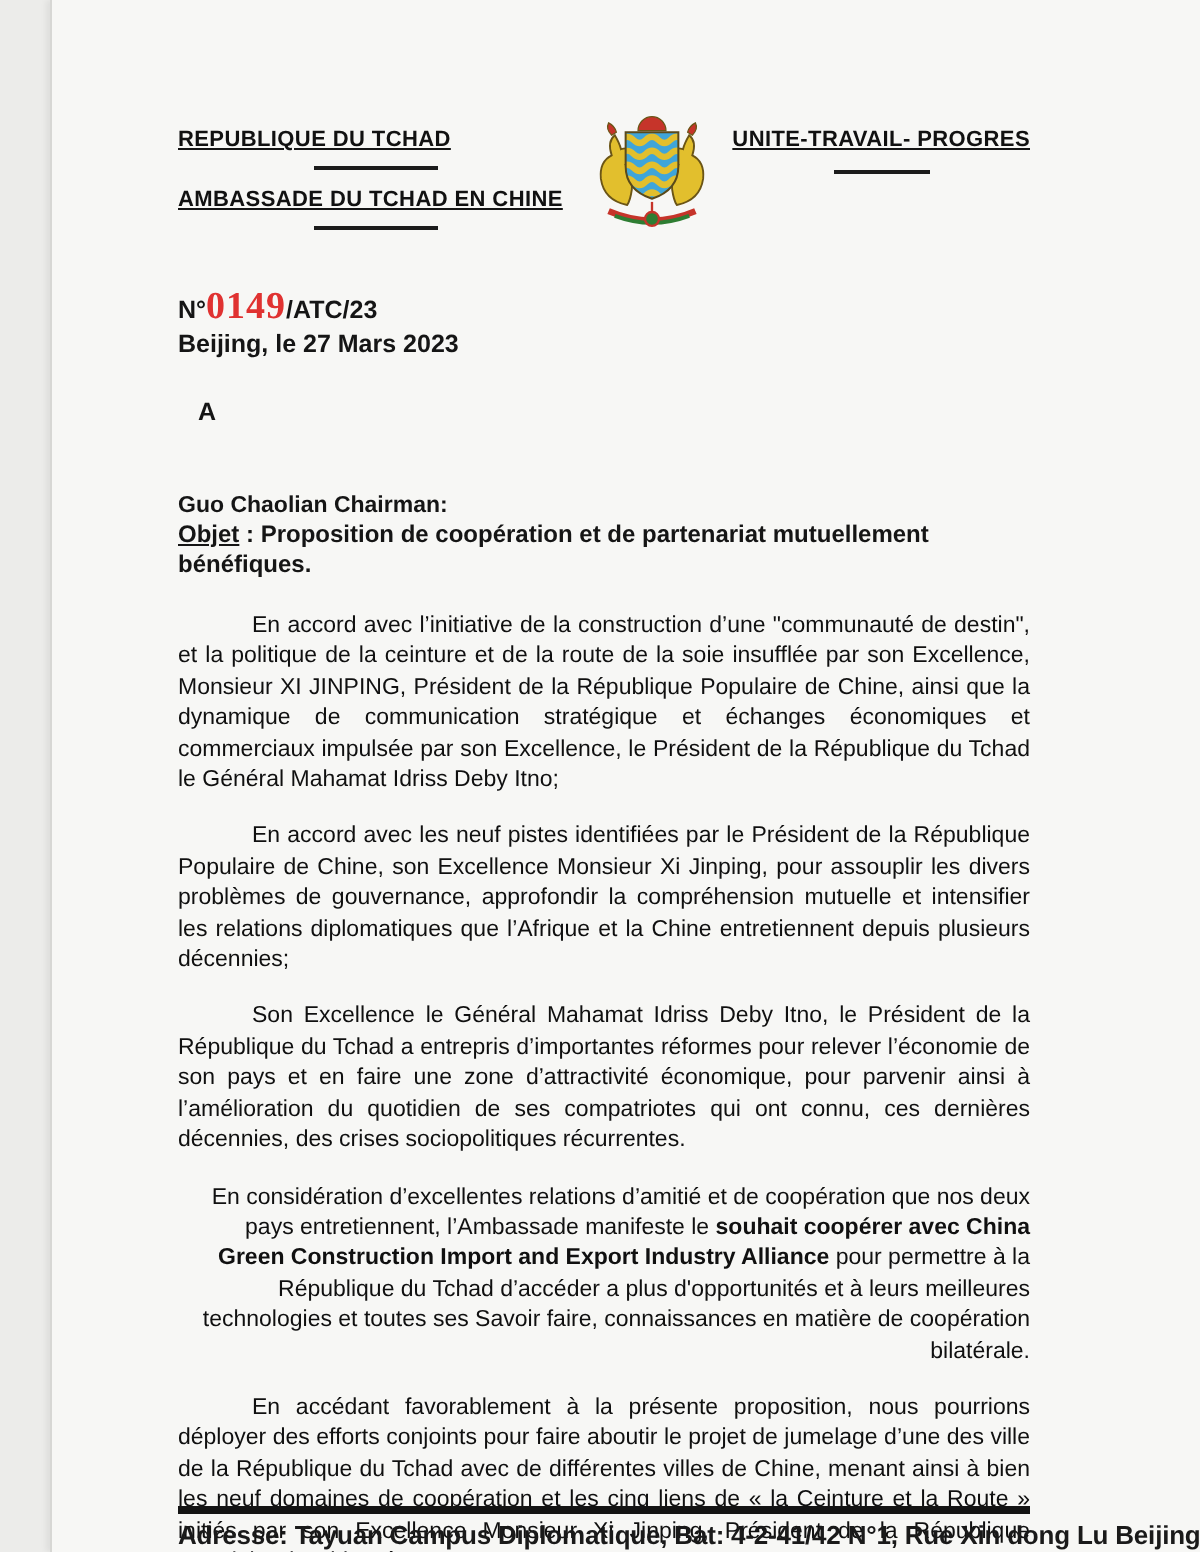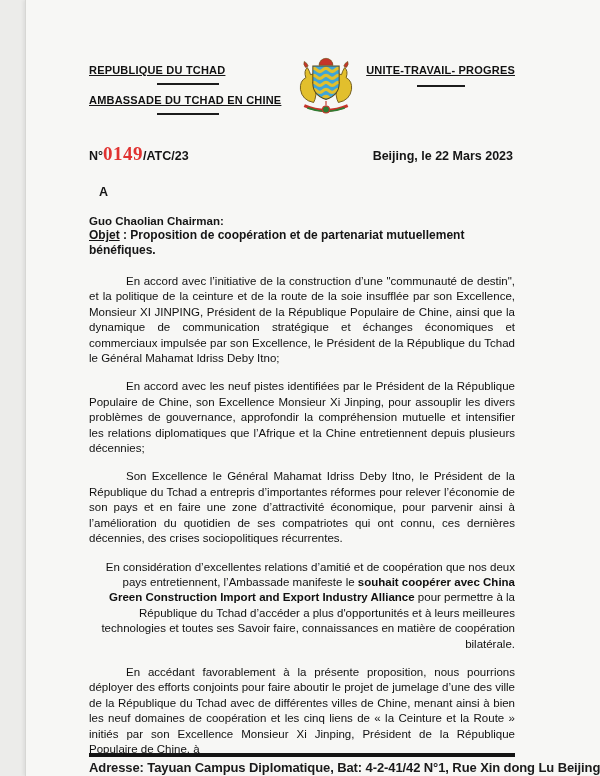--- a/index.html
+++ b/index.html
@@ -18,29 +18,29 @@
   
   .lh{display:flex;justify-content:space-between;align-items:flex-start;text-decoration:underline;}
   .lh-left{width:202px;padding-top:8px;}
   .org{font-weight:bold;font-size:11px;letter-spacing:.2px;white-space:nowrap;color:#111;}
   .rule{height:2px;background:#1c1c1c;width:62px;margin:7px auto 9px auto;}
   .rule.r2{margin-bottom:0;}
   .lh-right{width:152px;padding-top:8px;text-align:right;}
   .rule.r3{width:48px;margin:9px auto 0 auto;}
   .emblem{width:80px;height:62px;margin-top:0;flex:0 0 auto;}
   
-  .ref-row{display:flex;justify-content:space-between;align-items:baseline;margin-top:25px;}
+  .ref-row{display:flex;justify-content:space-between;align-items:baseline;margin-top:25px;flex-direction:column;}
   .ref{white-space:nowrap;}
   .ref-prefix,.ref-suffix{font-weight:bold;font-size:12.5px;}
   .ref-number{font-family:"Liberation Serif", serif;font-weight:600;font-size:19px;letter-spacing:.5px;}
   .date{font-weight:bold;font-size:12.5px;padding-right:2px;}
   
   .salutation{margin:20px 0 0 10px;font-weight:bold;font-size:12.5px;}
   .rcpt{font-weight:bold;font-size:11.5px;line-height:14px;}
-  .rcpt.name{margin-top:15px;}
+  .rcpt.name{margin-top:33px;}
   
   .subject{font-weight:bold;font-size:12px;line-height:15px;width:420px;}
   .subject-label{text-decoration:underline;}
   
   .body{margin-top:16px;font-size:11.5px;line-height:15.4px;color:#101010;}
   .para{margin:0;text-align:right;}
   .para + .para{margin-top:13px;}
   .indent{text-indent:37px;}
   .justify{text-align:justify;}
   .para b{font-weight:bold;}
@@ -102,21 +102,21 @@
         <div class="lh-right">
           <div class="org">UNITE-TRAVAIL- PROGRES</div>
           <div class="rule r3"></div>
         </div>
       </div>
 
       <div class="ref-row">
         <div class="ref">
           <span class="ref-prefix">N°</span><span class="ref-number" style="color:#e03231;">0149</span><span class="ref-suffix">/ATC/23</span>
         </div>
-        <div class="date">Beijing, le 22 Mars 2023</div>
+        <div class="date">Beijing, le 27 Mars 2023</div>
       </div>
 
       <div class="salutation">A</div>
       <div class="rcpt name">Guo Chaolian Chairman:</div>
 
       <div class="subject">
         <span class="subject-label">Objet</span><span> : Proposition de coopération et de partenariat mutuellement bénéfiques.</span>
       </div>
 
       <div class="body">

